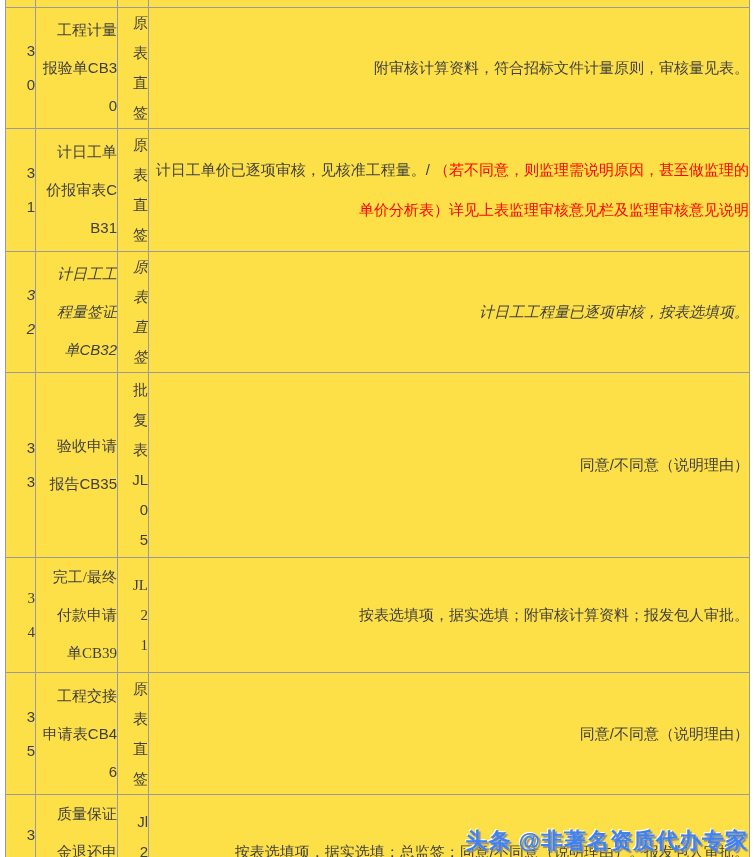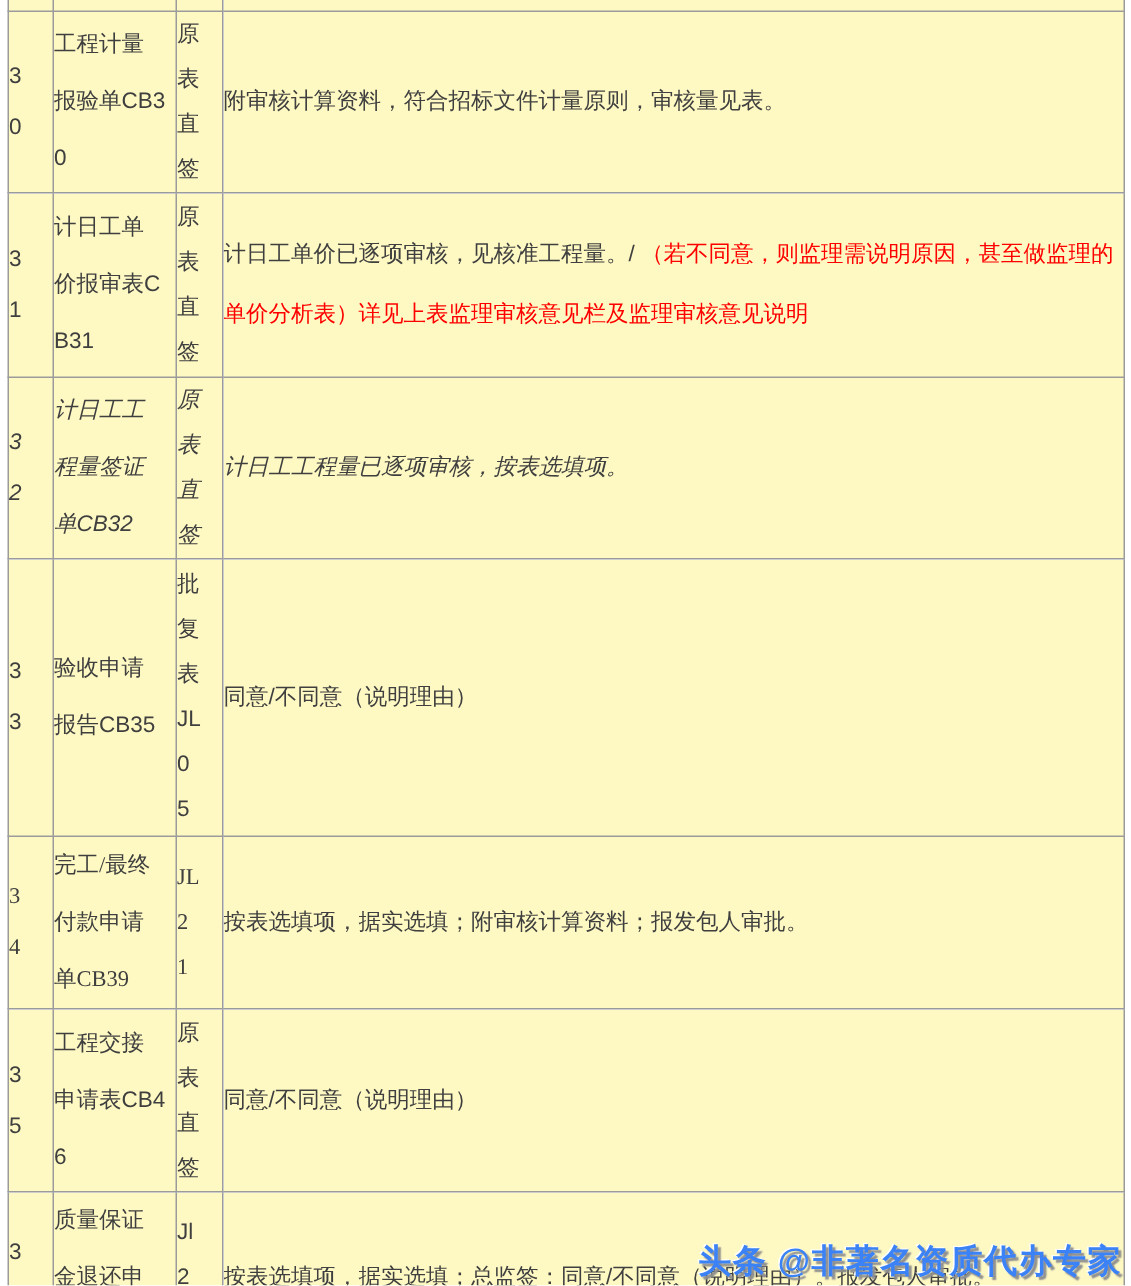--- a/index.html
+++ b/index.html
@@ -19,24 +19,24 @@
     border-collapse: collapse;
     table-layout: fixed;
     margin-left: 5px;
     width: 744px;
     color: #3f3f3f;
     font-size: 15px;
   }
   table.doc-table td {
     border: 1px solid #9b9b9b;
     vertical-align: middle;
-    text-align: left;
+    text-align: right;
     padding: 0;
     overflow: hidden;
-    background: #fef9c3;
+    background: #fde047;
   }
   
   col.c-no   { width: 30px; }
   col.c-form { width: 82px; }
   col.c-type { width: 31px; }
   col.c-desc { width: 601px; }
 
   
   tr.partial td { border-top: none; height: 7px; }
 

